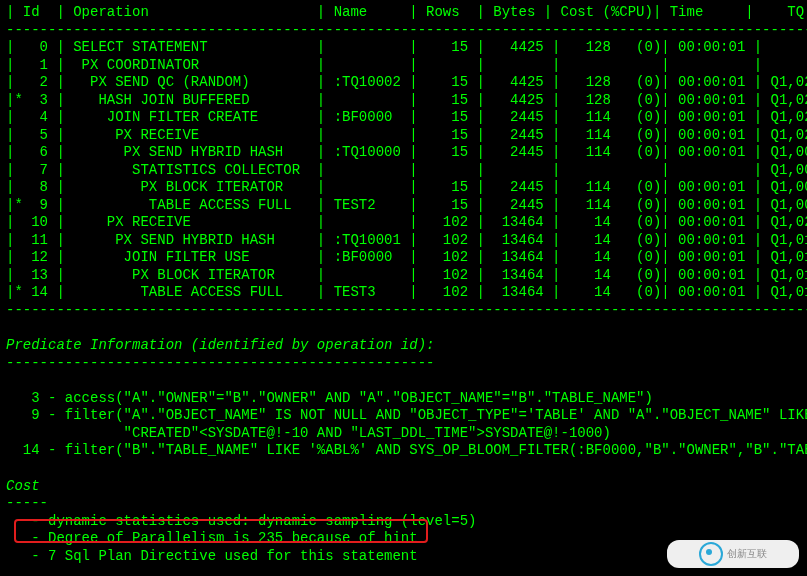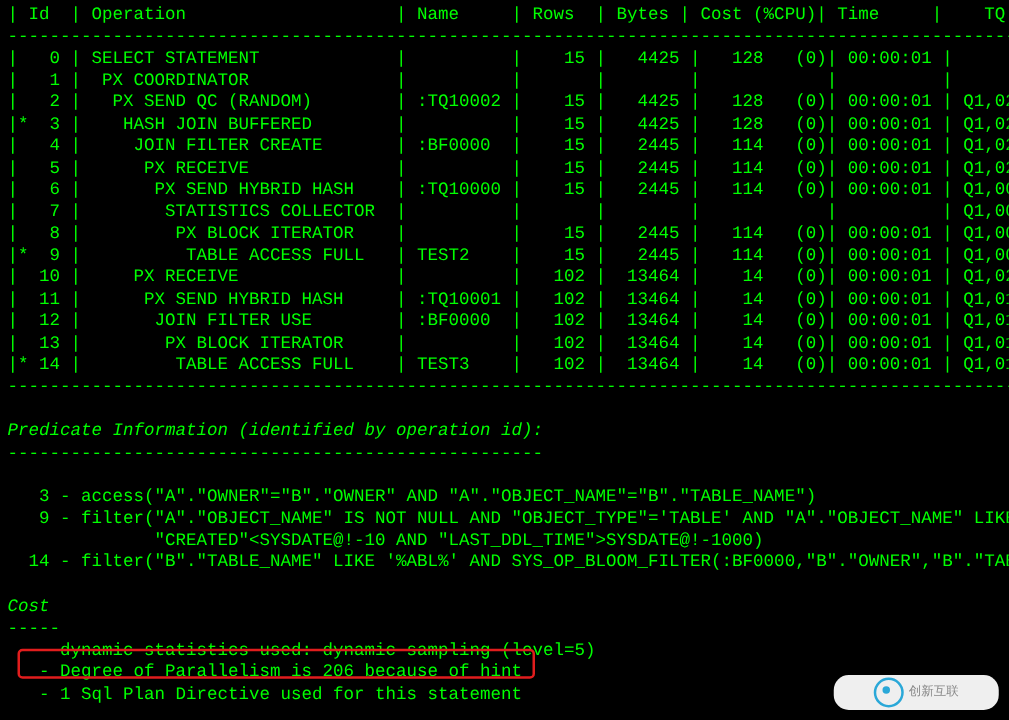--- a/index.html
+++ b/index.html
@@ -111,22 +111,22 @@
       <pre>   3 - access("A"."OWNER"="B"."OWNER" AND "A"."OBJECT_NAME"="B"."TABLE_NAME")</pre>
       <pre>   9 - filter("A"."OBJECT_NAME" IS NOT NULL AND "OBJECT_TYPE"='TABLE' AND "A"."OBJECT_NAME" LIKE '</pre>
       <pre>              "CREATED"&lt;SYSDATE@!-10 AND "LAST_DDL_TIME"&gt;SYSDATE@!-1000)</pre>
       <pre>  14 - filter("B"."TABLE_NAME" LIKE '%ABL%' AND SYS_OP_BLOOM_FILTER(:BF0000,"B"."OWNER","B"."TABLE</pre>
     </div>
 
 <pre class="section-title">Cost</pre>
 <pre class="note-underline">-----</pre>
 <div id="notes">
       <pre>   - dynamic statistics used: dynamic sampling (level=5)</pre>
-      <pre>   - Degree of Parallelism is 206 because of hint</pre>
-      <pre>   - 1 Sql Plan Directive used for this statement</pre>
+      <pre>   - Degree of Parallelism is 235 because of hint</pre>
+      <pre>   - 7 Sql Plan Directive used for this statement</pre>
     </div>
 
 <div class="highlight-box" style="left:14px; top:519px; width:410px; height:20px;"></div>
 
 <div class="watermark">
   <div class="circ"></div>
   <span>创新互联</span>
 </div>
 
 </div>

